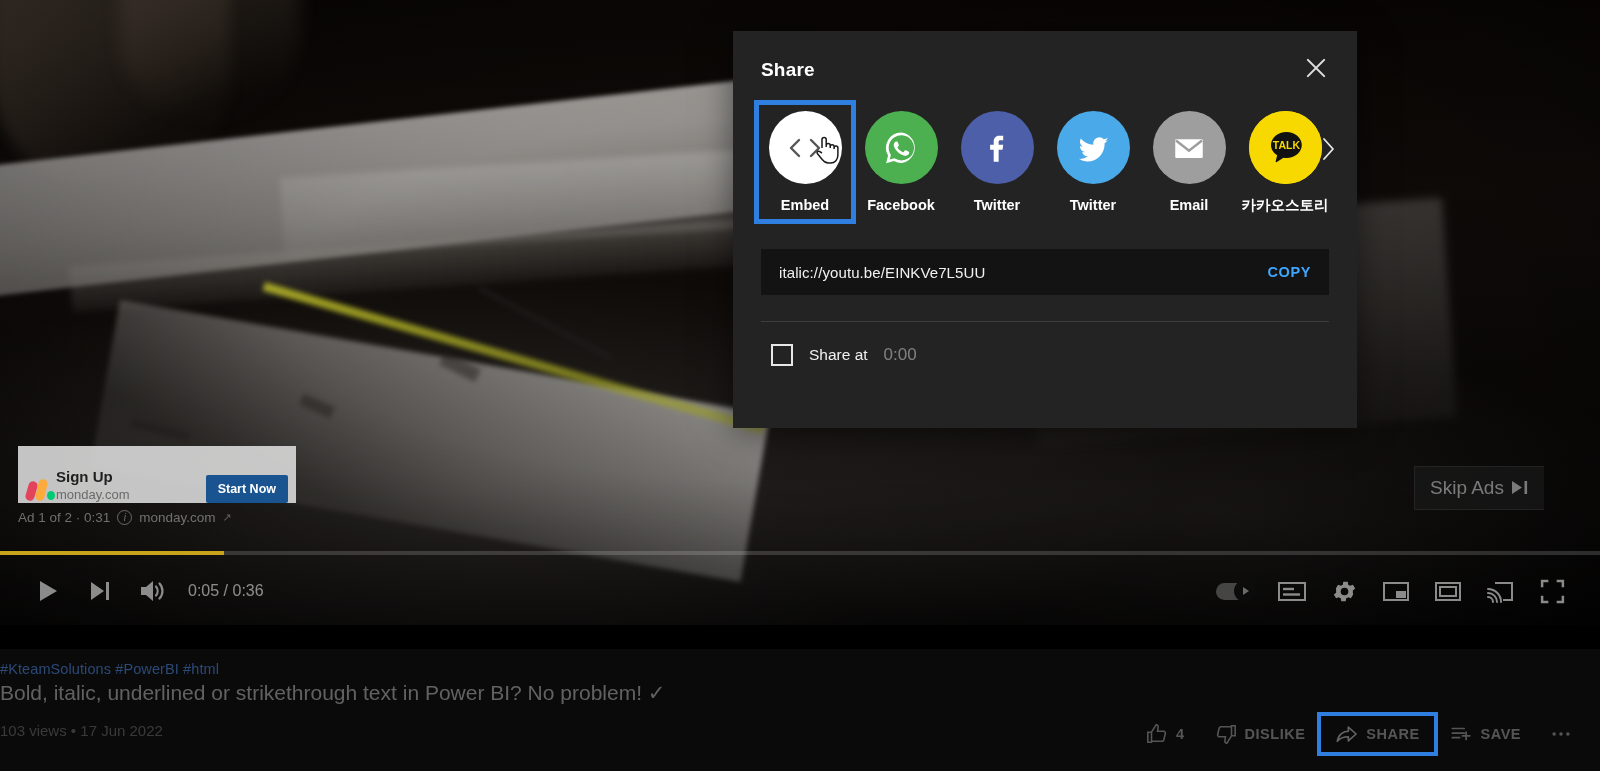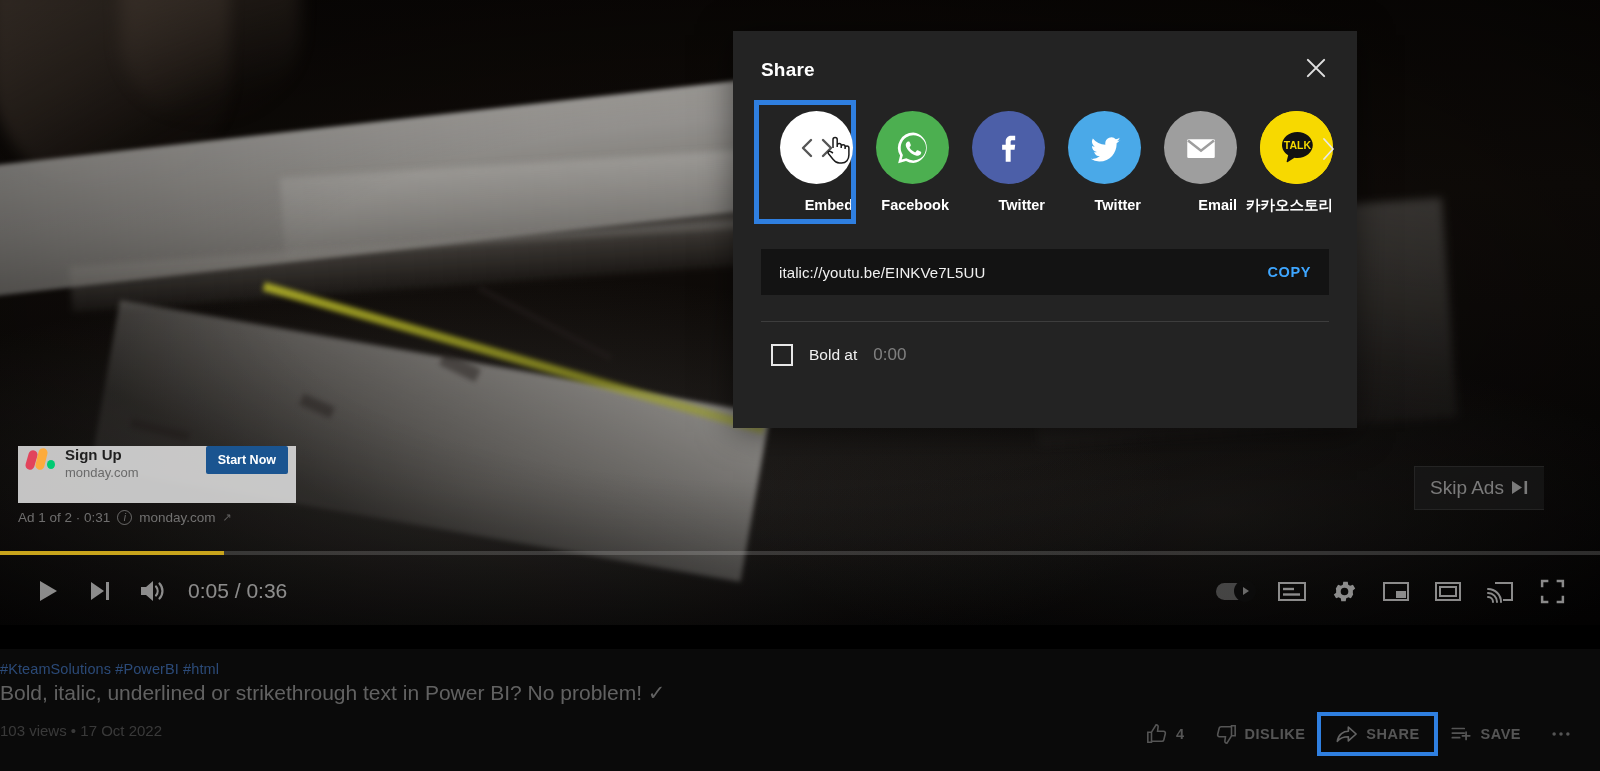--- a/index.html
+++ b/index.html
@@ -83,21 +83,21 @@
   }
   .vignette {
     position: absolute; inset: 0;
     background: radial-gradient(ellipse 95% 90% at 48% 48%, rgba(0,0,0,0) 32%, rgba(0,0,0,.72) 100%);
   }
 
   
   .ad-card {
     position: absolute; left: 18px; top: 446px; width: 278px; height: 57px;
     background: rgba(222,222,222,.88);
-    display: flex; align-items: flex-start; padding: 0 8px; gap: 9px;
+    display: flex; align-items: flex-end; padding: 0 8px; 
   }
   .ad-logo { width: 30px; height: 26px; position: relative; flex: 0 0 auto; }
   .ad-logo i { position: absolute; border-radius: 6px; display: block; }
   .ad-logo .r { left: 1px; top: 4px; width: 9px; height: 20px; background: #e2445c; transform: rotate(16deg); }
   .ad-logo .y { left: 11px; top: 2px; width: 9px; height: 22px; background: #fdab3d; transform: rotate(14deg); }
   .ad-logo .g { left: 21px; top: 14px; width: 8px; height: 9px; background: #00ca72; border-radius: 50%; }
   .ad-text { flex: 1 1 auto; min-width: 0; }
   .ad-title { font-size: 15px; font-weight: 700; color: #1f1f1f; line-height: 18px; }
   .ad-domain { font-size: 13px; color: #6a6a6a; line-height: 17px; }
   .ad-cta {
@@ -135,21 +135,21 @@
     display: flex; align-items: center; padding: 0 22px;
   }
   .ctrl-left, .ctrl-right { display: flex; align-items: center; }
   .ctrl-right { margin-left: auto; }
   .ctrl-btn {
     width: 52px; height: 48px; display: flex; align-items: center; justify-content: center;
     cursor: pointer; opacity: .62;
   }
   .ctrl-btn svg { display: block; }
   .time-display {
-    color: rgba(225,225,225,.6); font-size: 21px; padding: 0 14px 0 10px;
+    color: rgba(225,225,225,.6); font-size: 16px; padding: 0 14px 0 10px;
     white-space: nowrap;
   }
   .autoplay-toggle { width: 62px; height: 48px; display: flex; align-items: center; justify-content: center; cursor: pointer; opacity: .6; }
   .autoplay-pill { width: 38px; height: 17px; border-radius: 9px; background: rgba(190,190,190,.55); position: relative; }
   .autoplay-knob {
     position: absolute; right: -2px; top: -2.5px; width: 22px; height: 22px;
     border-radius: 50%; background: #0d0d0d;
     display: flex; align-items: center; justify-content: center;
   }
   .autoplay-knob::after {
@@ -189,21 +189,21 @@
   }
   .share-title { font-size: 19px; font-weight: 700; letter-spacing: .2px; }
   .share-close { cursor: pointer; opacity: .92; margin-top: -4px; }
 
   .targets-row {
     position: relative; display: flex; align-items: flex-start;
     padding: 18px 24px 0 24px; gap: 0;
   }
   .target {
     width: 96px; flex: 0 0 auto; display: flex; flex-direction: column;
-    align-items: flex-end; cursor: pointer; padding-top: 8px; padding-bottom: 6px;
+    align-items: center; cursor: pointer; padding-top: 8px; padding-bottom: 6px;
   }
   .target.selected { outline: 5px solid #2f7fe0; outline-offset: -2px; }
   .target-circle {
     width: 73px; height: 73px; border-radius: 50%;
     display: flex; align-items: center; justify-content: center;
     position: relative; overflow: visible;
   }
   .target-label {
     margin-top: 11px; font-size: 14.5px; font-weight: 600;
     text-align: center; line-height: 20px; max-width: 90px; color: #fff;
@@ -363,21 +363,21 @@
     </div>
   </div>
 
   <div class="meta-area">
     <div class="hashtags">
       <span>#KteamSolutions</span>
       <span>#PowerBI</span>
       <span>#html</span>
     </div>
     <div class="video-title">Bold, italic, underlined or strikethrough text in Power BI? No problem! ✓</div>
-    <div class="view-line">103 views • 17 Oct 2022</div>
+    <div class="view-line">103 views • 17 Jun 2022</div>
 
     <div class="actions">
       <div class="action-btn">
         <span>
           <svg width="22" height="22" viewBox="0 0 24 24" fill="none" stroke="rgba(190,190,190,.42)" stroke-width="1.7">
             <path d="M2 10h4v11H2zM6 10l5-8c1.6 0 2.5 1.1 2.2 2.6L12.6 9h6.6c1.3 0 2.2 1.2 1.9 2.4l-1.7 7.1c-.25 1-1.1 1.5-2.1 1.5H6z"></path>
           </svg>
         </span>
         <span>4</span>
       </div>
@@ -501,18 +501,18 @@
 
     <div class="url-row">
       <div class="url-text">italic://youtu.be/EINKVe7L5UU</div>
       <div class="copy-btn">COPY</div>
     </div>
 
     <div class="divider"></div>
 
     <div class="startat-row">
       <div class="checkbox"></div>
-      <div class="startat-label">Bold at</div>
+      <div class="startat-label">Share at</div>
       <div class="startat-time">0:00</div>
     </div>
   </div>
 
 </div>
 
 </body></html>

